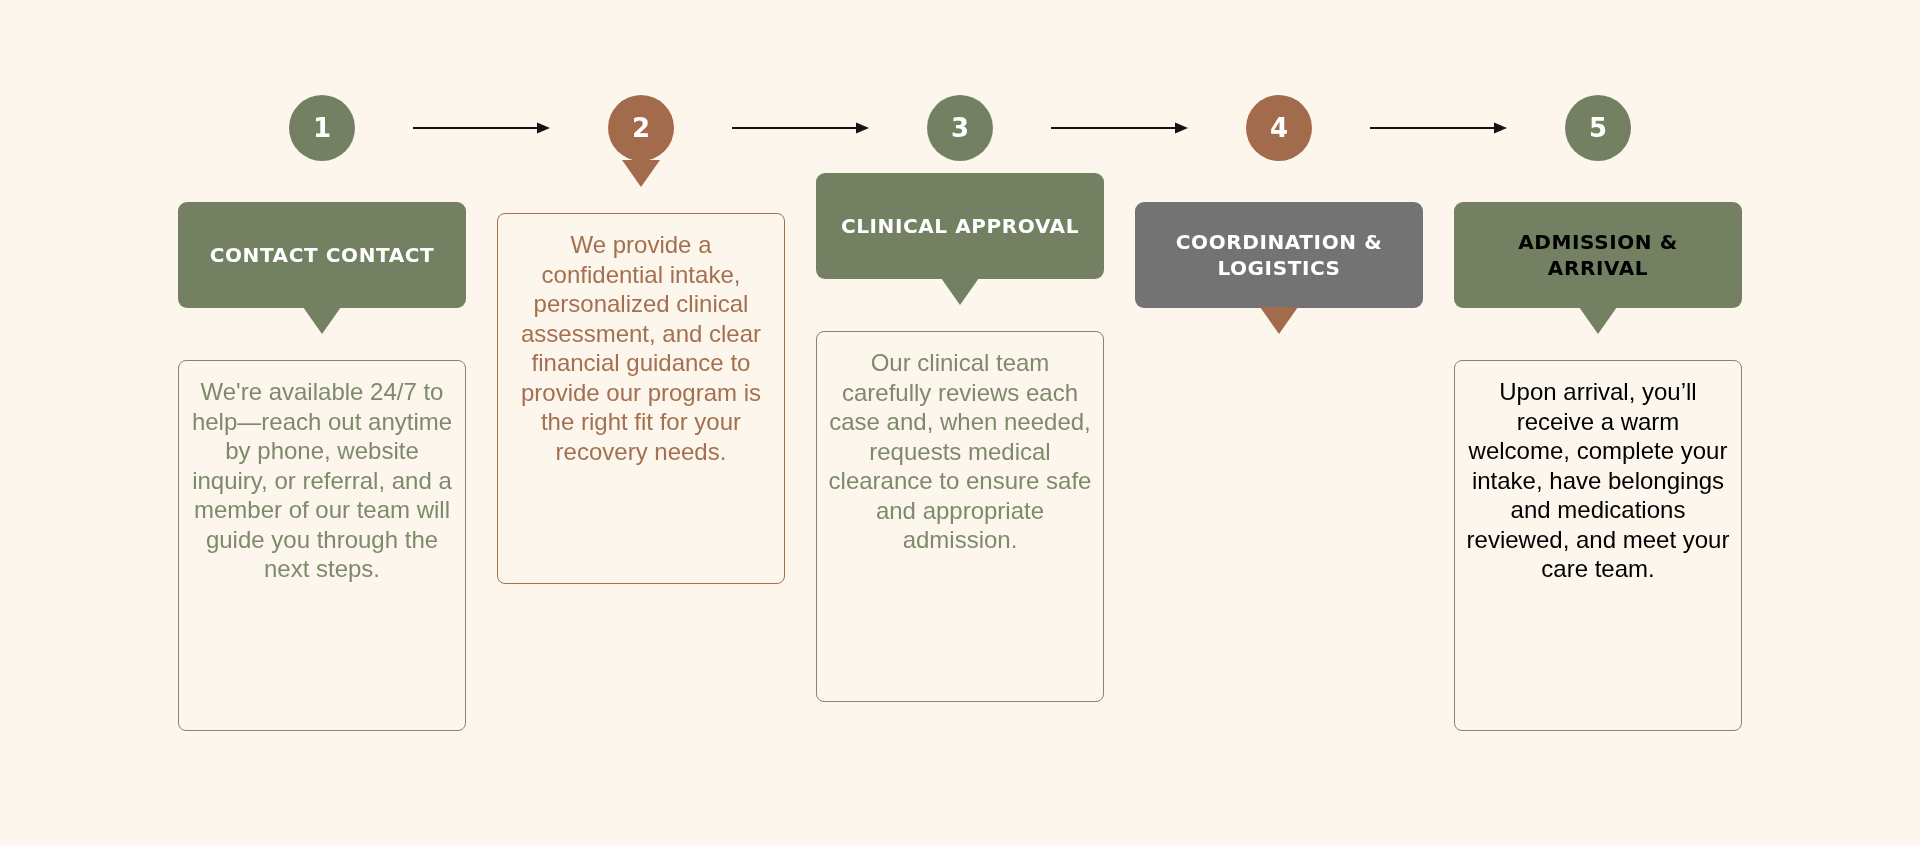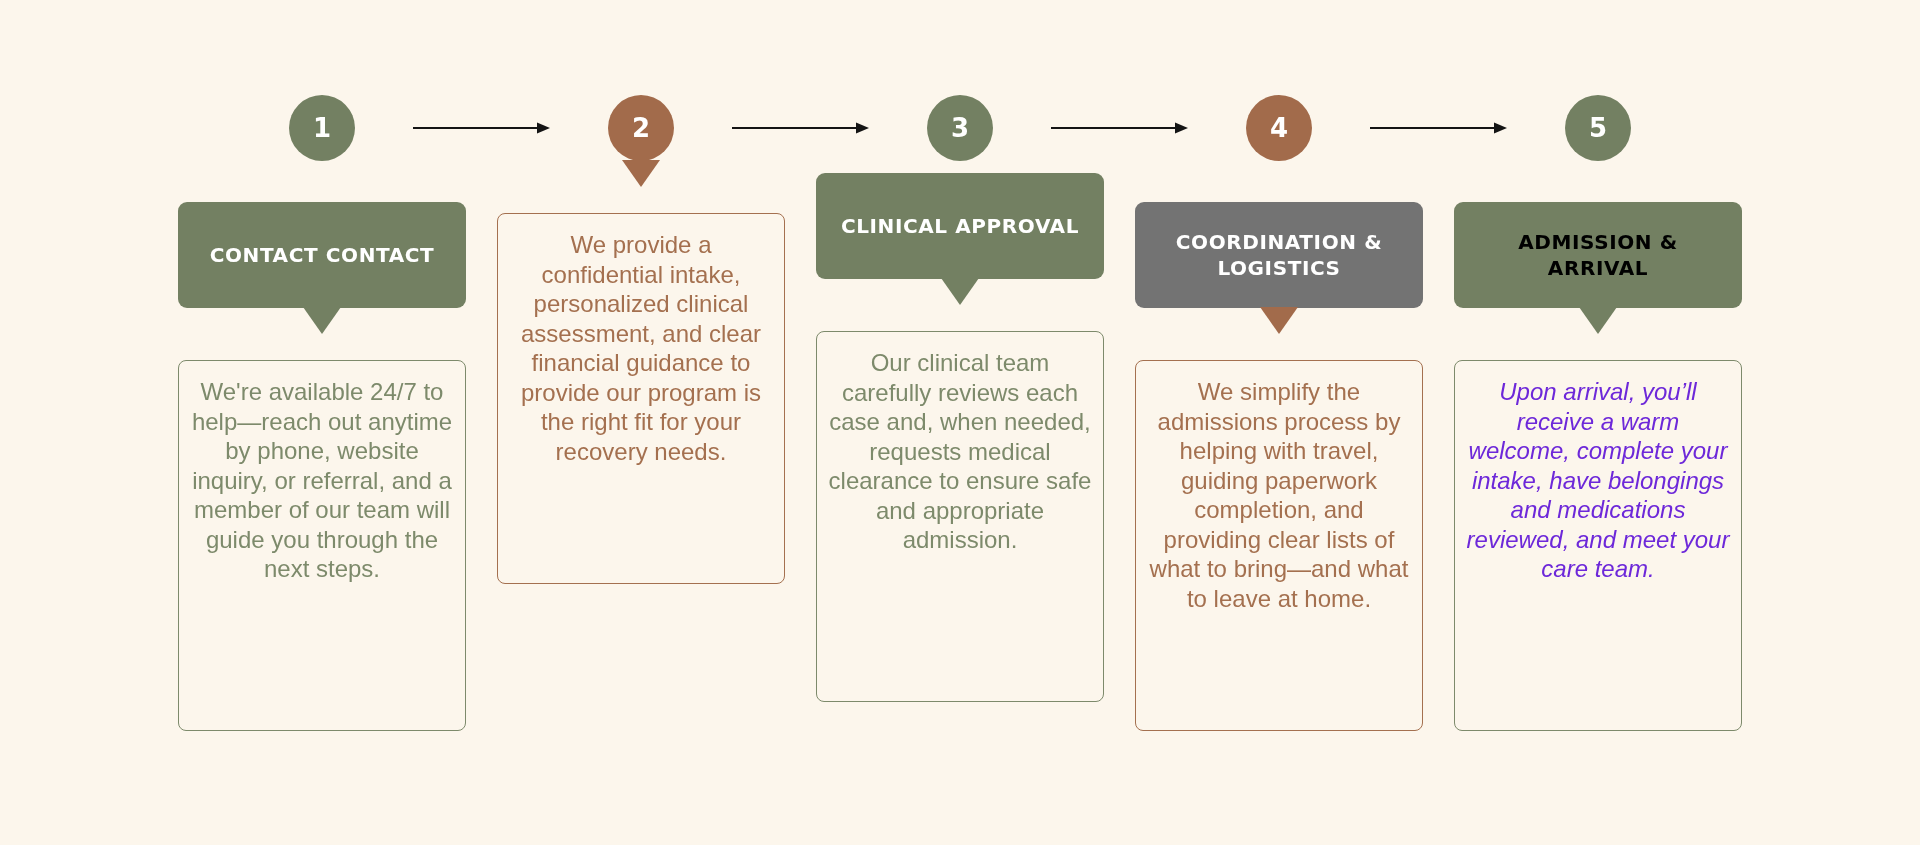--- a/index.html
+++ b/index.html
@@ -123,34 +123,31 @@
   </div>
 
   <div class="col">
     <div class="circle" style="background: rgb(162, 107, 75); color: rgb(255, 255, 255);">
       <span>4</span>
     </div>
     <div class="banner" style="background: #737373; color: rgb(255, 255, 255);">
       <span>COORDINATION &amp; LOGISTICS</span>
     </div>
     <div class="tail" style="border-top-color: rgb(162, 107, 75);"></div>
-    <div class="textbox" style="border-color: rgb(164, 112, 79); color: rgb(164, 112, 79);">
-      <span>We simplify the admissions process by helping with travel, guiding paperwork completion, and providing clear lists of what to bring—and what to leave at home.</span>
-    </div>
   </div>
 
   <div class="col">
     <div class="circle" style="background: rgb(115, 128, 98); color: rgb(255, 255, 255);">
       <span>5</span>
     </div>
     <div class="banner" style="background: rgb(115, 128, 98); color: #000000;">
       <span>ADMISSION &amp; ARRIVAL</span>
     </div>
     <div class="tail" style="border-top-color: rgb(115, 128, 98);"></div>
-    <div class="textbox" style="border-color: rgb(125, 138, 107); color: #6d28d9; font-style: italic;">
+    <div class="textbox" style="border-color: rgb(125, 138, 107); color: #000000;">
       <span>Upon arrival, you’ll receive a warm welcome, complete your intake, have belongings and medications reviewed, and meet your care team.</span>
     </div>
   </div>
 </div>
 <svg class="arrow" viewBox="0 0 140 14" style="left: 233.5px;">
       <line x1="1" y1="7" x2="127" y2="7" stroke="#141414" stroke-width="1.8"></line>
       <path d="M138 7 L125 1.6 L125 12.4 Z" fill="#141414"></path>
     </svg>
     <svg class="arrow" viewBox="0 0 140 14" style="left: 552.5px;">
       <line x1="1" y1="7" x2="127" y2="7" stroke="#141414" stroke-width="1.8"></line>

